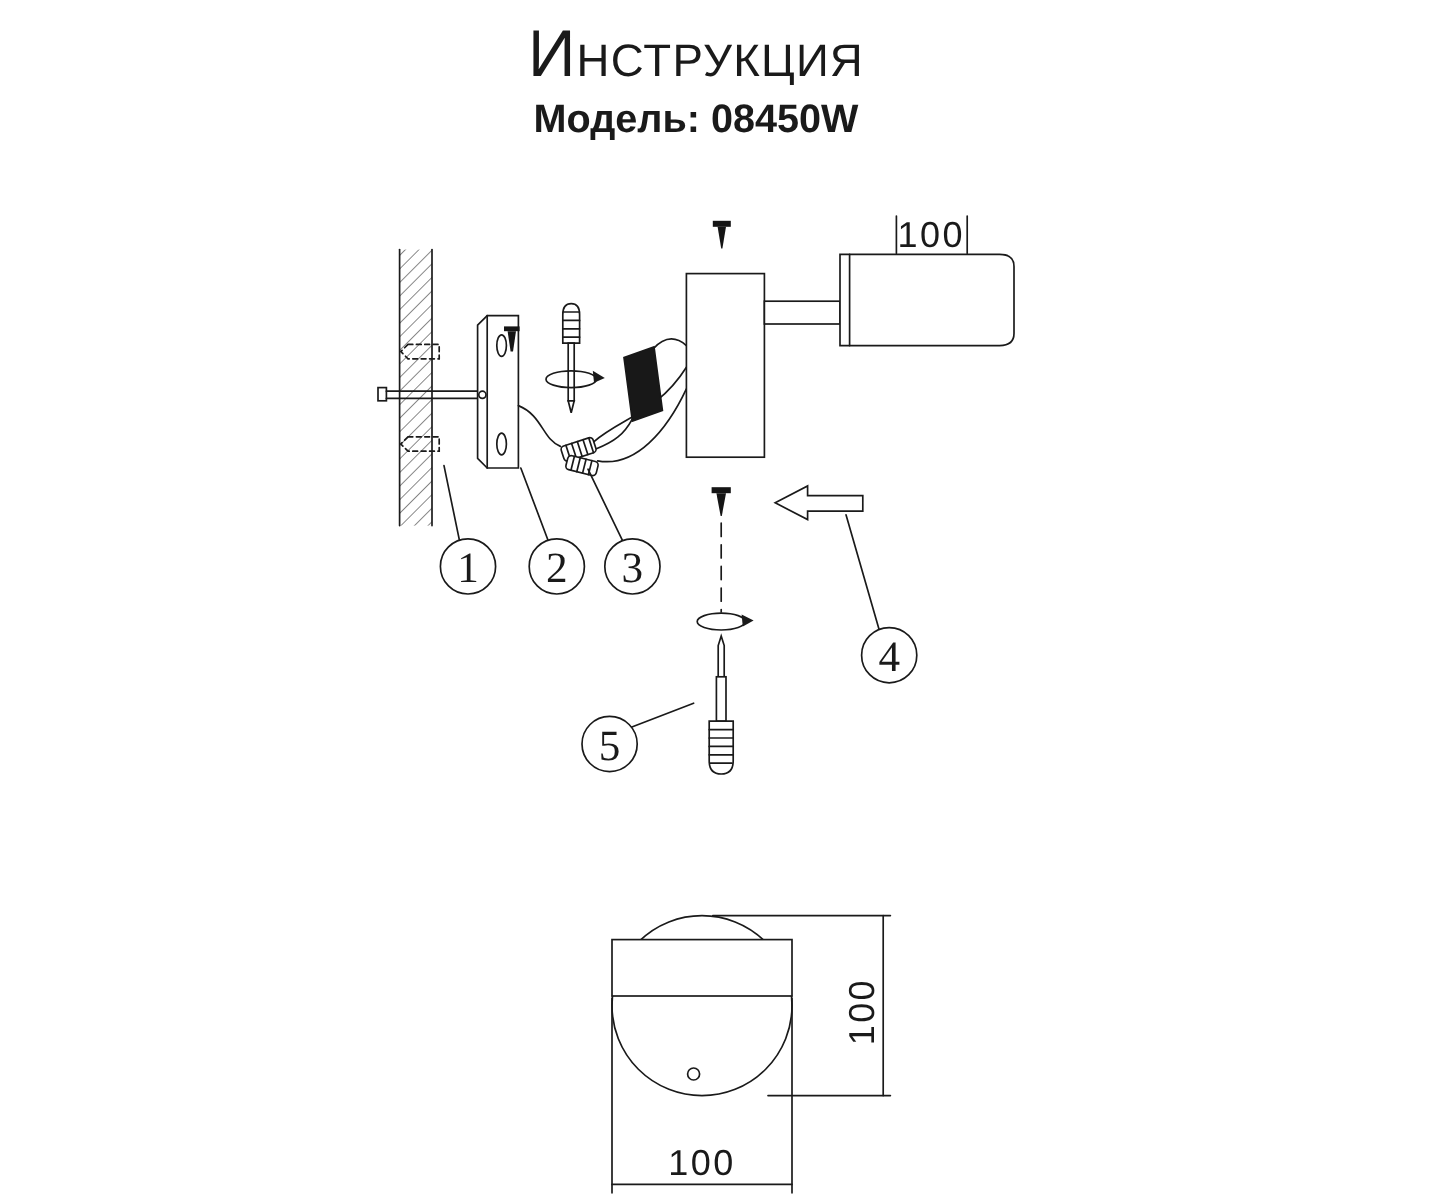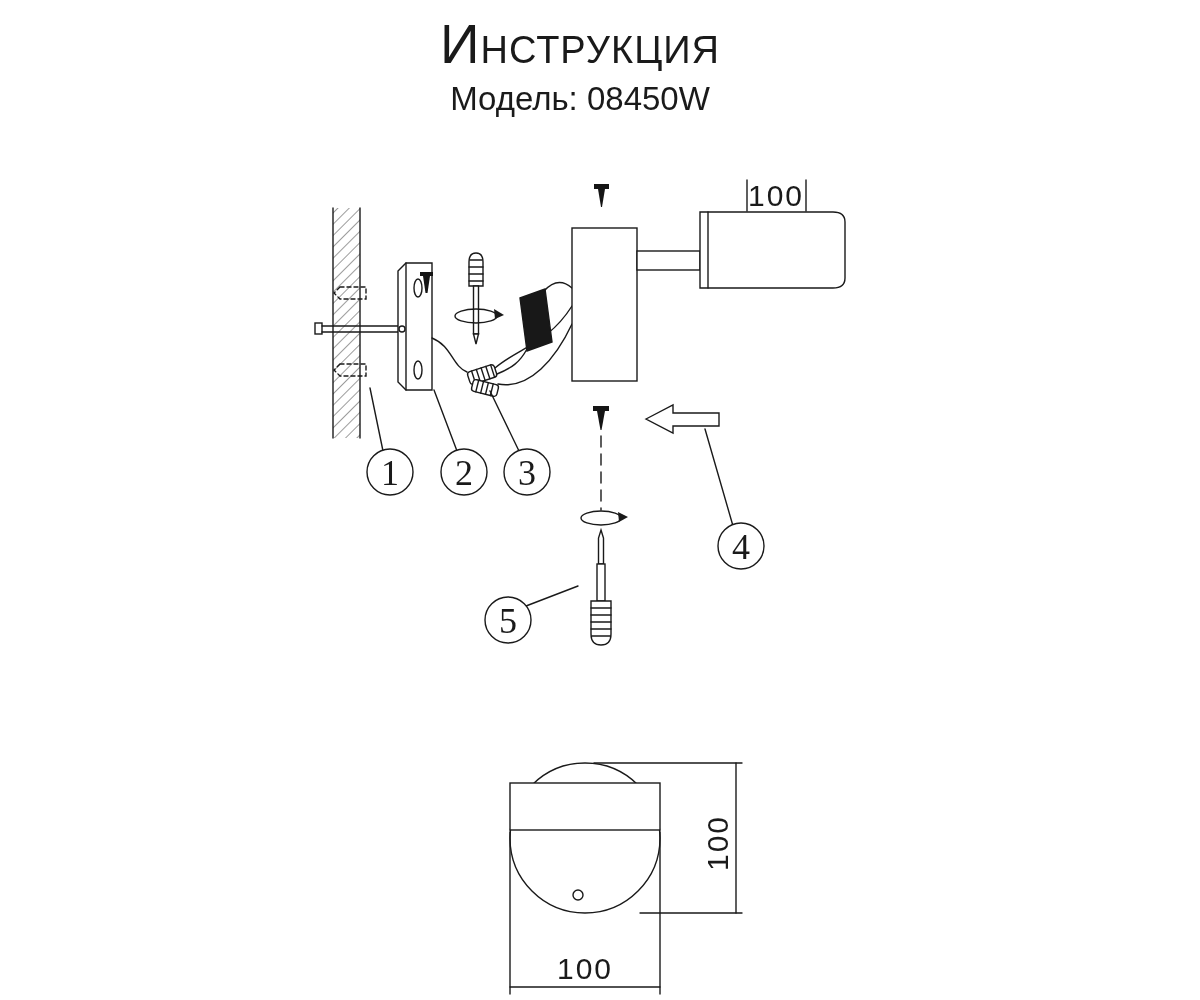--- a/index.html
+++ b/index.html
@@ -6,21 +6,21 @@
   html,body { background:#ffffff; }
   body {
     width:1200px; height:1000px;
     font-family:"Liberation Sans", sans-serif;
     color:#1a1a1a;
   }
   .page { position:relative; width:1200px; height:1000px; background:#fff; overflow:hidden;padding-left:44px; }
   .header { position:absolute; top:16px; left:0; width:1160px; text-align:center; }
   .title { font-size:38px; font-weight:400; letter-spacing:1px; line-height:1.05; }
   .title::first-letter { font-size:55px; }
-  .model { font-size:33px; font-weight:400; margin-top:6px; }
+  .model { font-size:33px; font-weight:700; margin-top:6px; }
   .diagram-svg { position:absolute; top:138px; left:0; }
   svg text { font-family:"Liberation Sans", sans-serif; fill:#1a1a1a; }
   .callout-num { font-family:"Liberation Serif", serif; font-size:36px; }
   .dim { font-size:30px; letter-spacing:2px; }
 </style>
 </head>
 <body>
 
 <div class="page">
 

